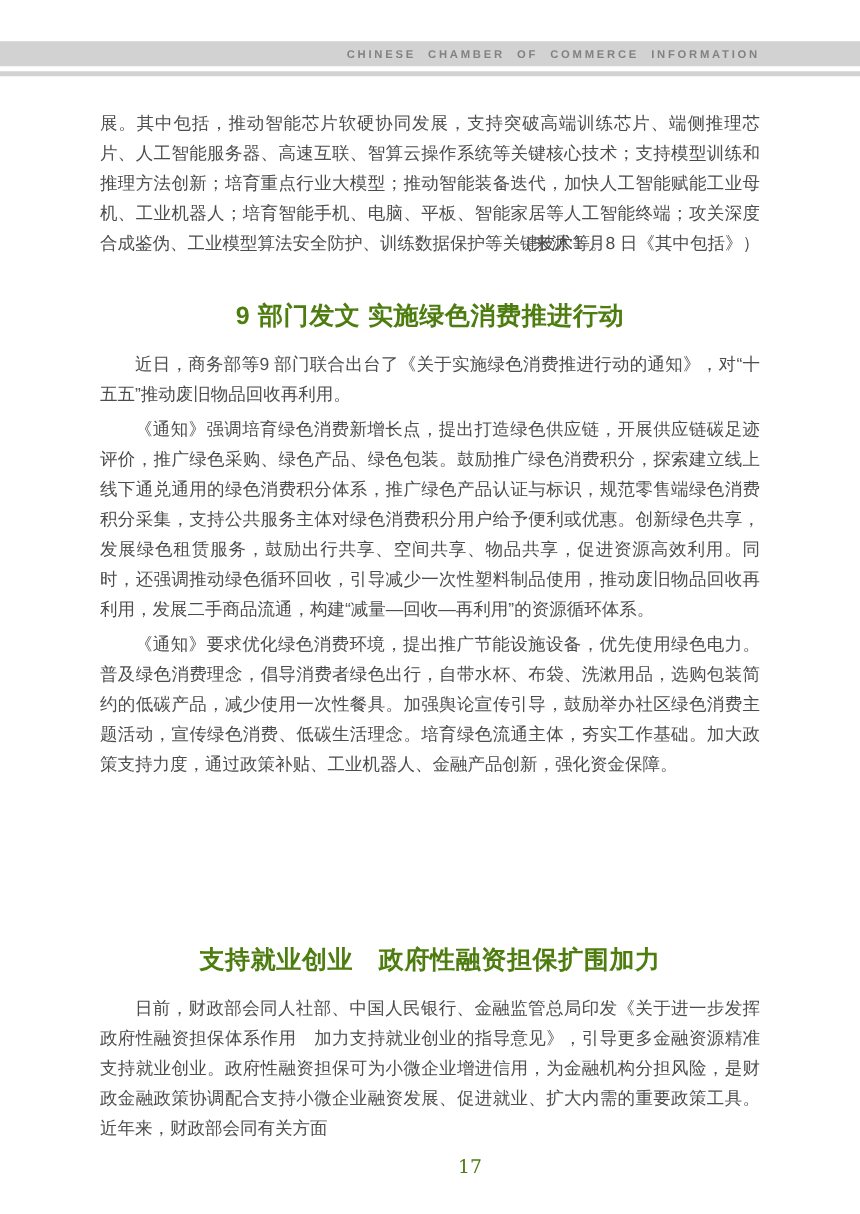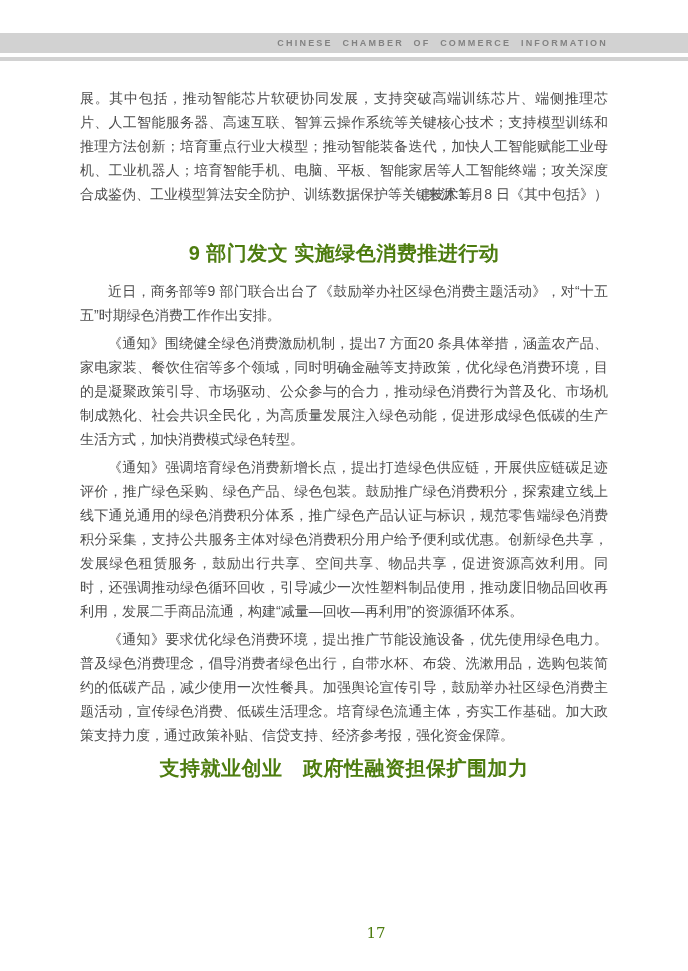--- a/index.html
+++ b/index.html
@@ -65,32 +65,32 @@
   <section class="sec sec-a">
     <p class="para">
       <span>展。其中包括，推动智能芯片软硬协同发展，支持突破高端训练芯片、端侧推理芯片、人工智能服务器、高速互联、智算云操作系统等关键核心技术；支持模型训练和推理方法创新；培育重点行业大模型；推动智能装备迭代，加快人工智能赋能工业母机、工业机器人；培育智能手机、电脑、平板、智能家居等人工智能终端；攻关深度合成鉴伪、工业模型算法安全防护、训练数据保护等关键技术等。</span>
       <span class="source">（来源:1 月8 日《其中包括》）</span>
     </p>
   </section>
 
   <section class="sec sec-b">
     <h2 class="title">9 部门发文 实施绿色消费推进行动</h2>
     <p class="para ind">
-      <span>近日，商务部等9 部门联合出台了《鼓励举办社区绿色消费主题活动》，对“十五五”时期绿色消费工作作出安排。</span>
-    </p>
-    <p class="para ind">
-      <span>《通知》围绕健全绿色消费激励机制，提出7 方面20 条具体举措，涵盖农产品、家电家装、餐饮住宿等多个领域，同时明确金融等支持政策，优化绿色消费环境，目的是凝聚政策引导、市场驱动、公众参与的合力，推动绿色消费行为普及化、市场机制成熟化、社会共识全民化，为高质量发展注入绿色动能，促进形成绿色低碳的生产生活方式，加快消费模式绿色转型。</span>
+      <span>近日，商务部等9 部门联合出台了《关于实施绿色消费推进行动的通知》，对“十五五”推动废旧物品回收再利用。</span>
     </p>
     <p class="para ind">
       <span>《通知》强调培育绿色消费新增长点，提出打造绿色供应链，开展供应链碳足迹评价，推广绿色采购、绿色产品、绿色包装。鼓励推广绿色消费积分，探索建立线上线下通兑通用的绿色消费积分体系，推广绿色产品认证与标识，规范零售端绿色消费积分采集，支持公共服务主体对绿色消费积分用户给予便利或优惠。创新绿色共享，发展绿色租赁服务，鼓励出行共享、空间共享、物品共享，促进资源高效利用。同时，还强调推动绿色循环回收，引导减少一次性塑料制品使用，推动废旧物品回收再利用，发展二手商品流通，构建“减量—回收—再利用”的资源循环体系。</span>
     </p>
     <p class="para ind">
-      <span>《通知》要求优化绿色消费环境，提出推广节能设施设备，优先使用绿色电力。普及绿色消费理念，倡导消费者绿色出行，自带水杯、布袋、洗漱用品，选购包装简约的低碳产品，减少使用一次性餐具。加强舆论宣传引导，鼓励举办社区绿色消费主题活动，宣传绿色消费、低碳生活理念。培育绿色流通主体，夯实工作基础。加大政策支持力度，通过政策补贴、信贷支持、经济参考报，强化资金保障。</span>
+      <span>《通知》要求优化绿色消费环境，提出推广节能设施设备，优先使用绿色电力。普及绿色消费理念，倡导消费者绿色出行，自带水杯、布袋、洗漱用品，选购包装简约的低碳产品，减少使用一次性餐具。加强舆论宣传引导，鼓励举办社区绿色消费主题活动，宣传绿色消费、低碳生活理念。培育绿色流通主体，夯实工作基础。加大政策支持力度，通过政策补贴、工业机器人、金融产品创新，强化资金保障。</span>
     </p>
   </section>
 
   <section class="sec sec-c">
     <h2 class="title">支持就业创业　政府性融资担保扩围加力</h2>
+    <p class="para ind">
+      <span>日前，财政部会同人社部、中国人民银行、金融监管总局印发《关于进一步发挥政府性融资担保体系作用　加力支持就业创业的指导意见》，引导更多金融资源精准支持就业创业。政府性融资担保可为小微企业增进信用，为金融机构分担风险，是财政金融政策协调配合支持小微企业融资发展、促进就业、扩大内需的重要政策工具。近年来，财政部会同有关方面</span>
+    </p>
   </section>
 
   <div class="pagenum">17</div>
 
 </div>
 
 </body></html>

